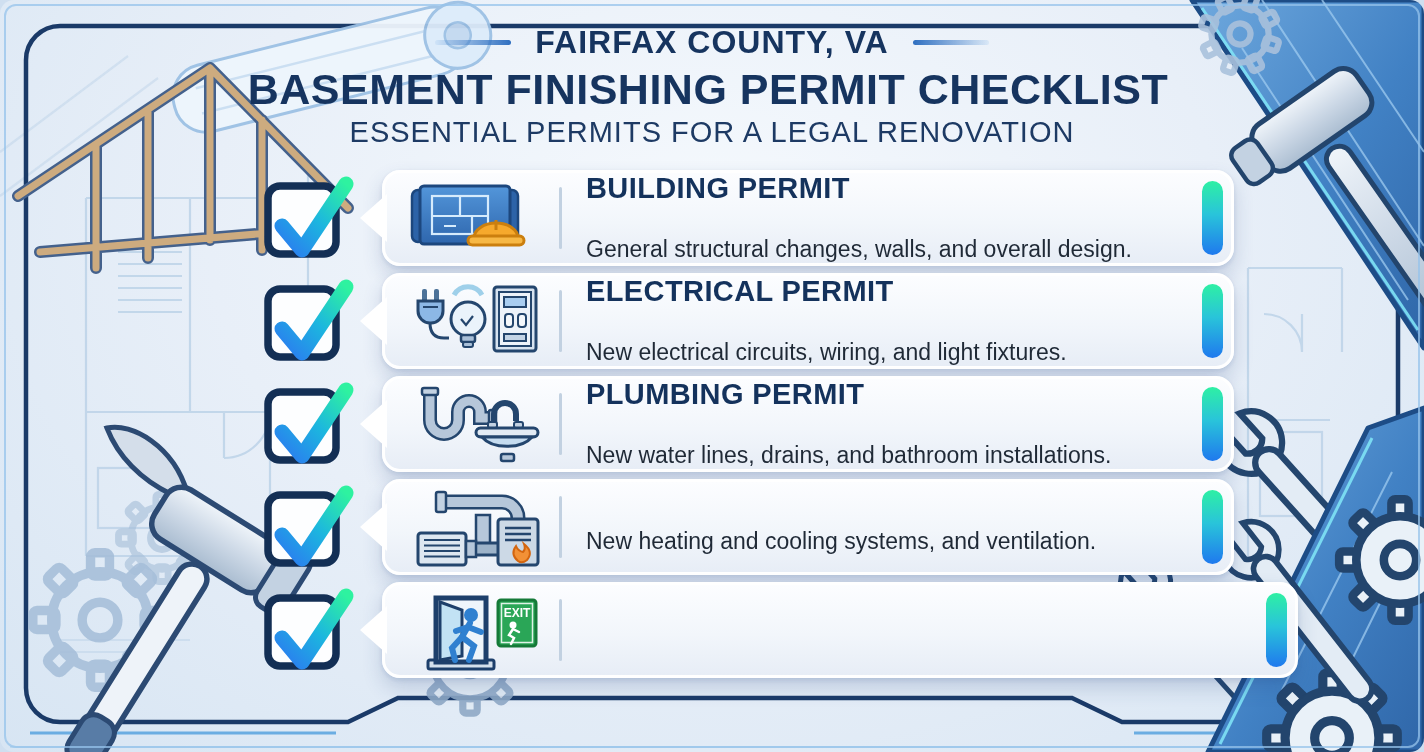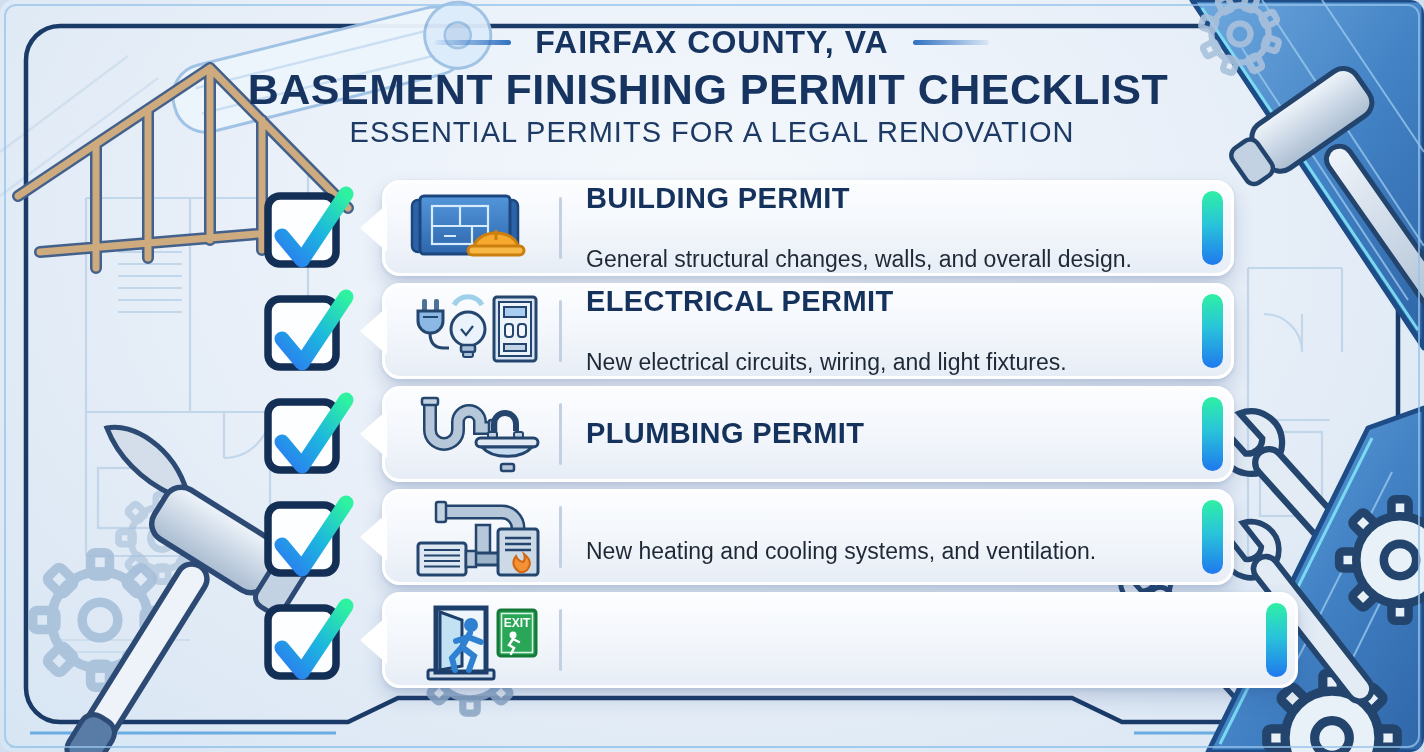--- a/index.html
+++ b/index.html
@@ -20,21 +20,21 @@
   .header{position:absolute;left:0;right:0;top:24px;text-align:center;z-index:5;}
   .eyebrow-row{display:flex;align-items:center;justify-content:center;gap:24px;}
   .eyebrow{font-size:32px;font-weight:700;letter-spacing:1px;color:#16345f;margin:0;}
   .dash{width:76px;height:5px;border-radius:3px;}
   .dash-left{background:linear-gradient(90deg,rgba(120,180,235,.15),#2f6fc0);}
   .dash-right{background:linear-gradient(270deg,rgba(120,180,235,.15),#2f6fc0);}
   .main-title{font-size:43px;font-weight:700;letter-spacing:.5px;color:#16345f;margin:4px 8px 2px 0;}
   .subtitle{font-size:29px;font-weight:500;letter-spacing:1px;color:#1d3a64;margin:0;}
 
   
-  .rows{position:absolute;left:262px;top:180px;display:flex;flex-direction:column;gap:7px;z-index:4;}
+  .rows{position:absolute;left:262px;top:170px;display:flex;flex-direction:column;gap:7px;z-index:4;}
   .row{display:flex;align-items:center;height:96px;}
   .checkbox{width:84px;height:84px;flex-shrink:0;margin-right:36px;}
   .card{
     position:relative;width:852px;height:96px;box-sizing:border-box;
     display:flex;align-items:center;padding:0 44px 0 16px;
     background:linear-gradient(180deg,#fcfdff 0%,#f2f6fb 55%,#e7edf6 100%);
     border:3px solid #ffffff;border-radius:18px;
     box-shadow:0 10px 20px rgba(40,70,130,.20), 0 2px 5px rgba(40,70,130,.12);
   }
   .row:last-child .card{width:916px;}
@@ -264,20 +264,21 @@
             <rect x="78" y="38" width="9" height="6" rx="2" fill="#c3d2e2" stroke="#24466e" stroke-width="2"></rect>
             <rect x="104" y="38" width="9" height="6" rx="2" fill="#c3d2e2" stroke="#24466e" stroke-width="2"></rect>
             <rect x="66" y="44" width="62" height="9" rx="4.5" fill="#e2ebf4" stroke="#24466e" stroke-width="3"></rect>
             <path d="M72 53 a28 17 0 0 0 50 0 z" fill="#c5dcf0" stroke="#24466e" stroke-width="3"></path>
             <rect x="91" y="70" width="13" height="7" rx="2" fill="#b6c7da" stroke="#24466e" stroke-width="2.5"></rect>
           </svg>
         </div>
         <div class="divider"></div>
         <div class="texts">
           <span class="item-title">PLUMBING PERMIT</span>
+          <span class="item-desc">New water lines, drains, and bathroom installations.</span>
         </div>
         <span class="accent"></span>
       </div>
     </div>
 
     <div class="row">
       <svg class="checkbox" viewBox="0 0 84 84">
         <rect x="6" y="10" width="68" height="68" rx="12" fill="#fdfeff" stroke="#132f55" stroke-width="7.5"></rect>
         <path d="M20 50 L40 74 L84 8" fill="none" stroke="url(#ckgrad)" stroke-width="15" stroke-linecap="round" stroke-linejoin="round"></path>
       </svg>

